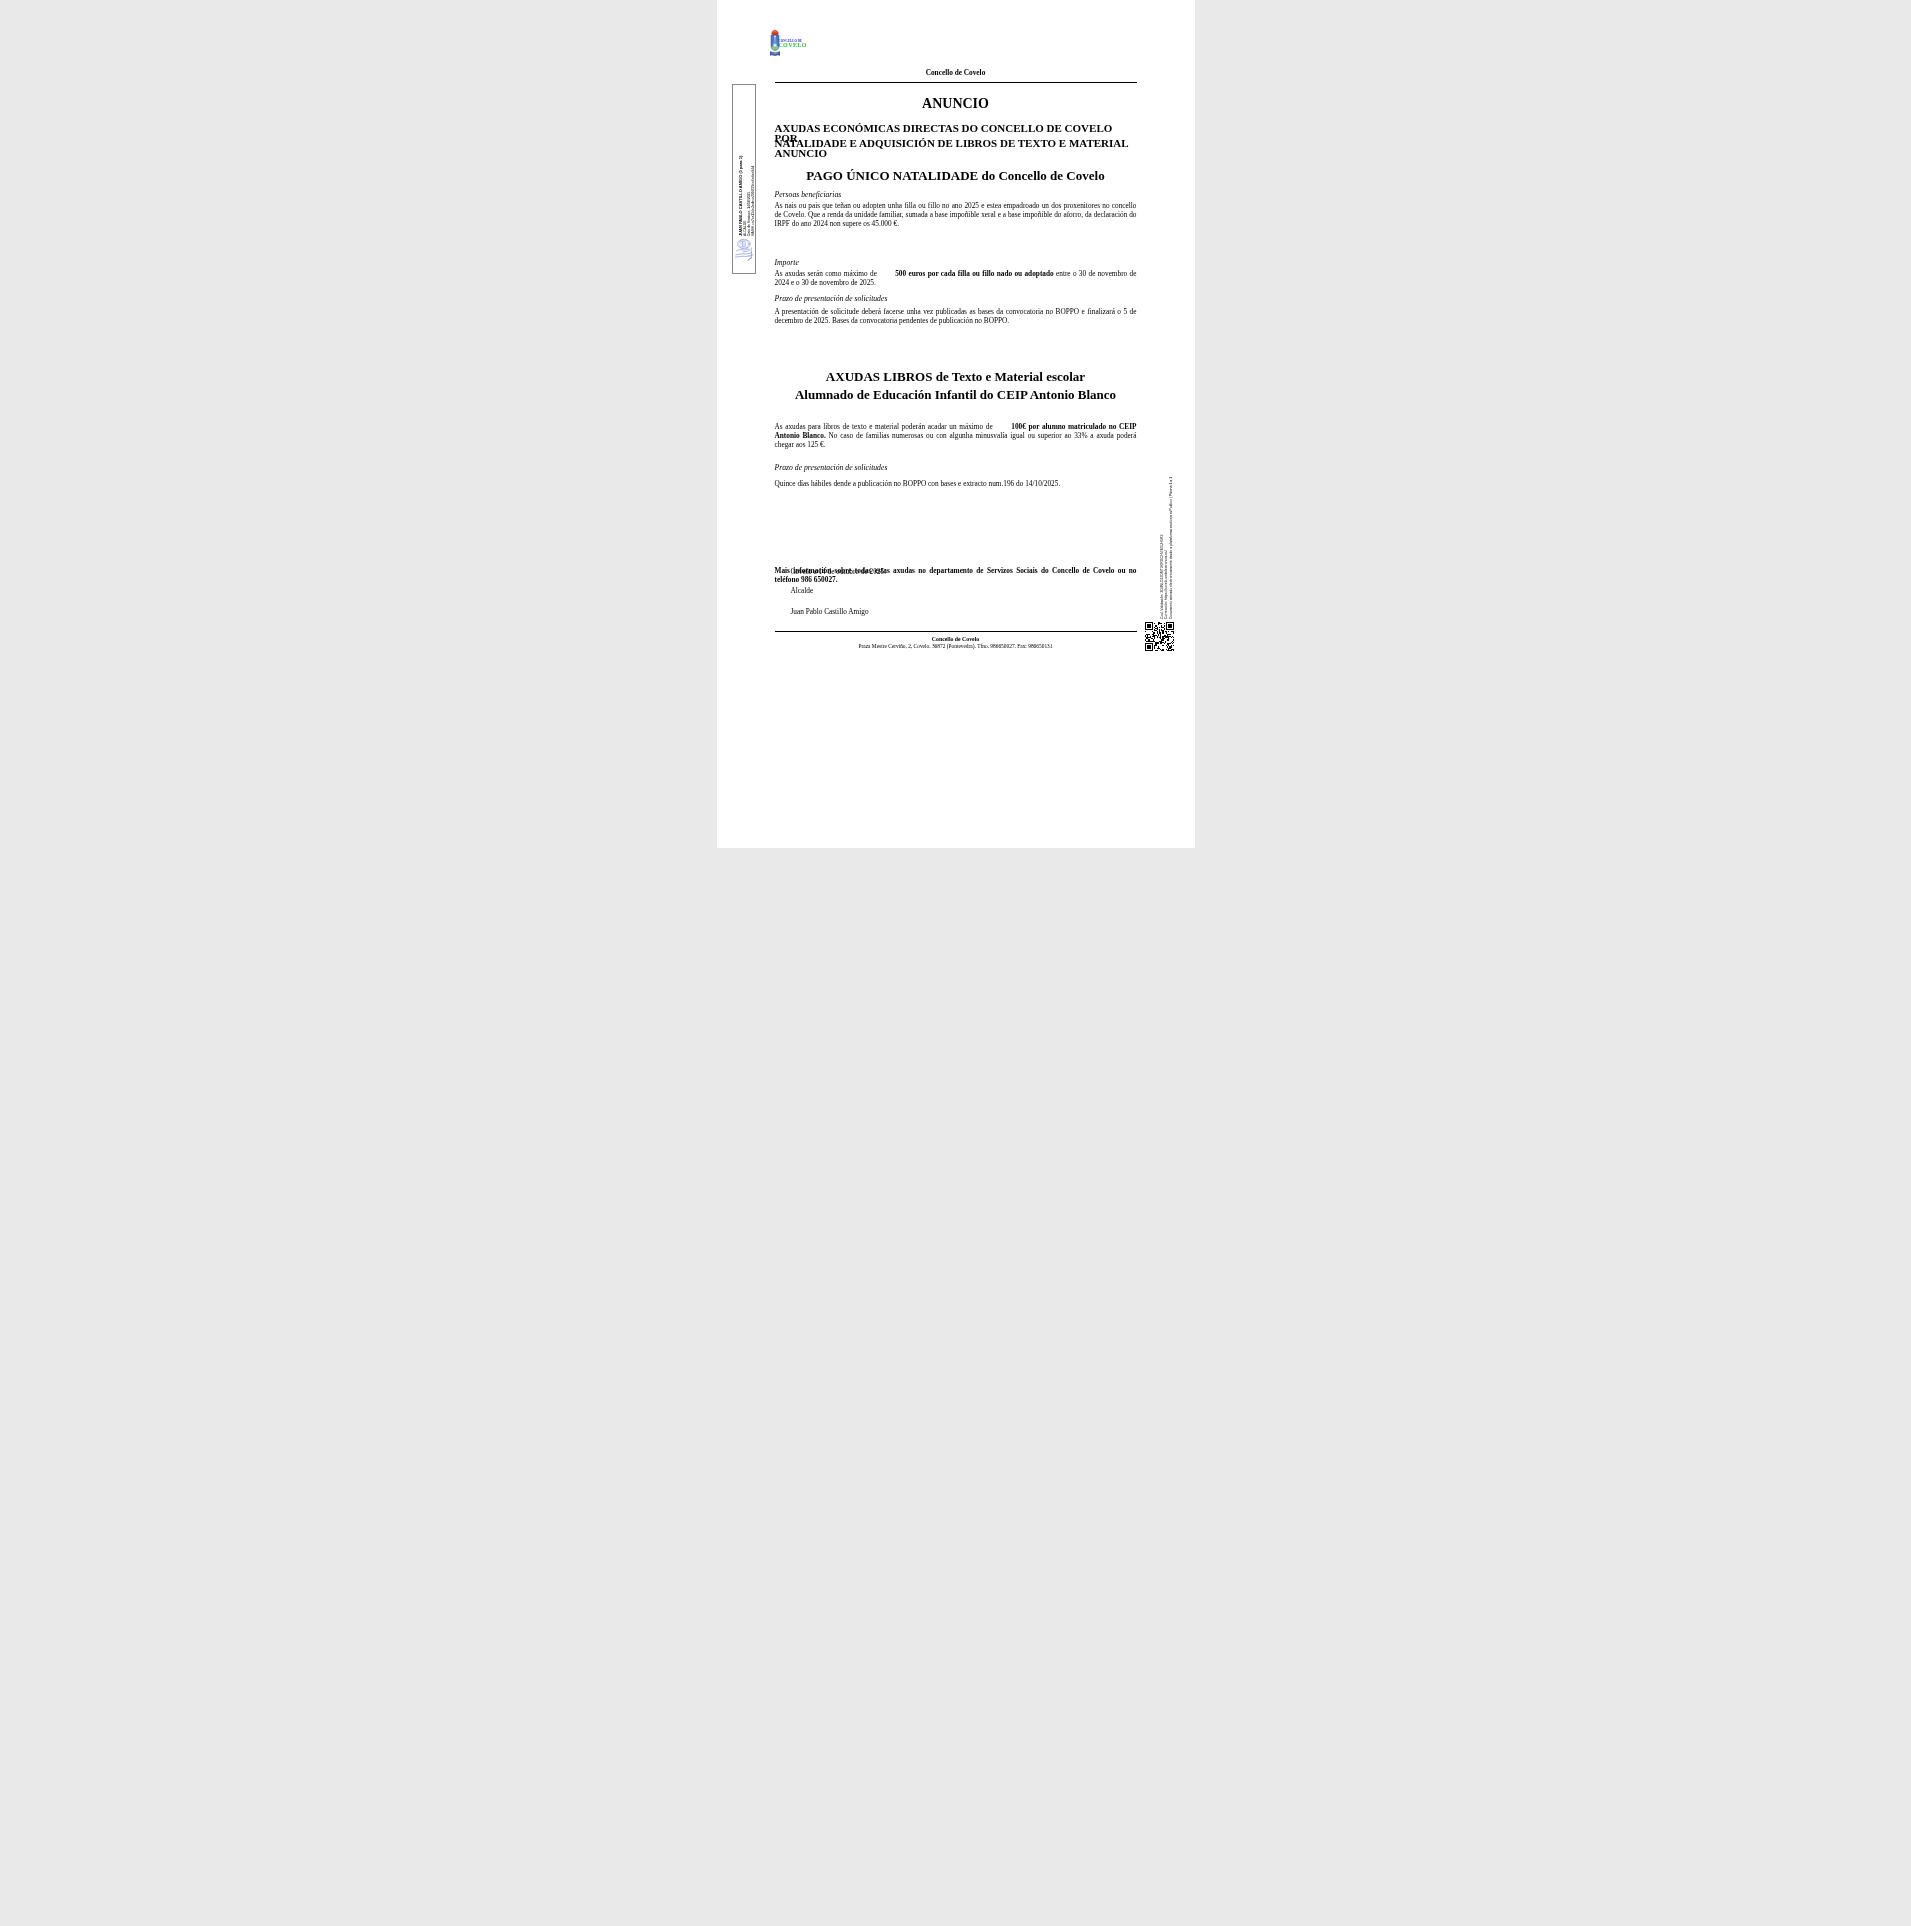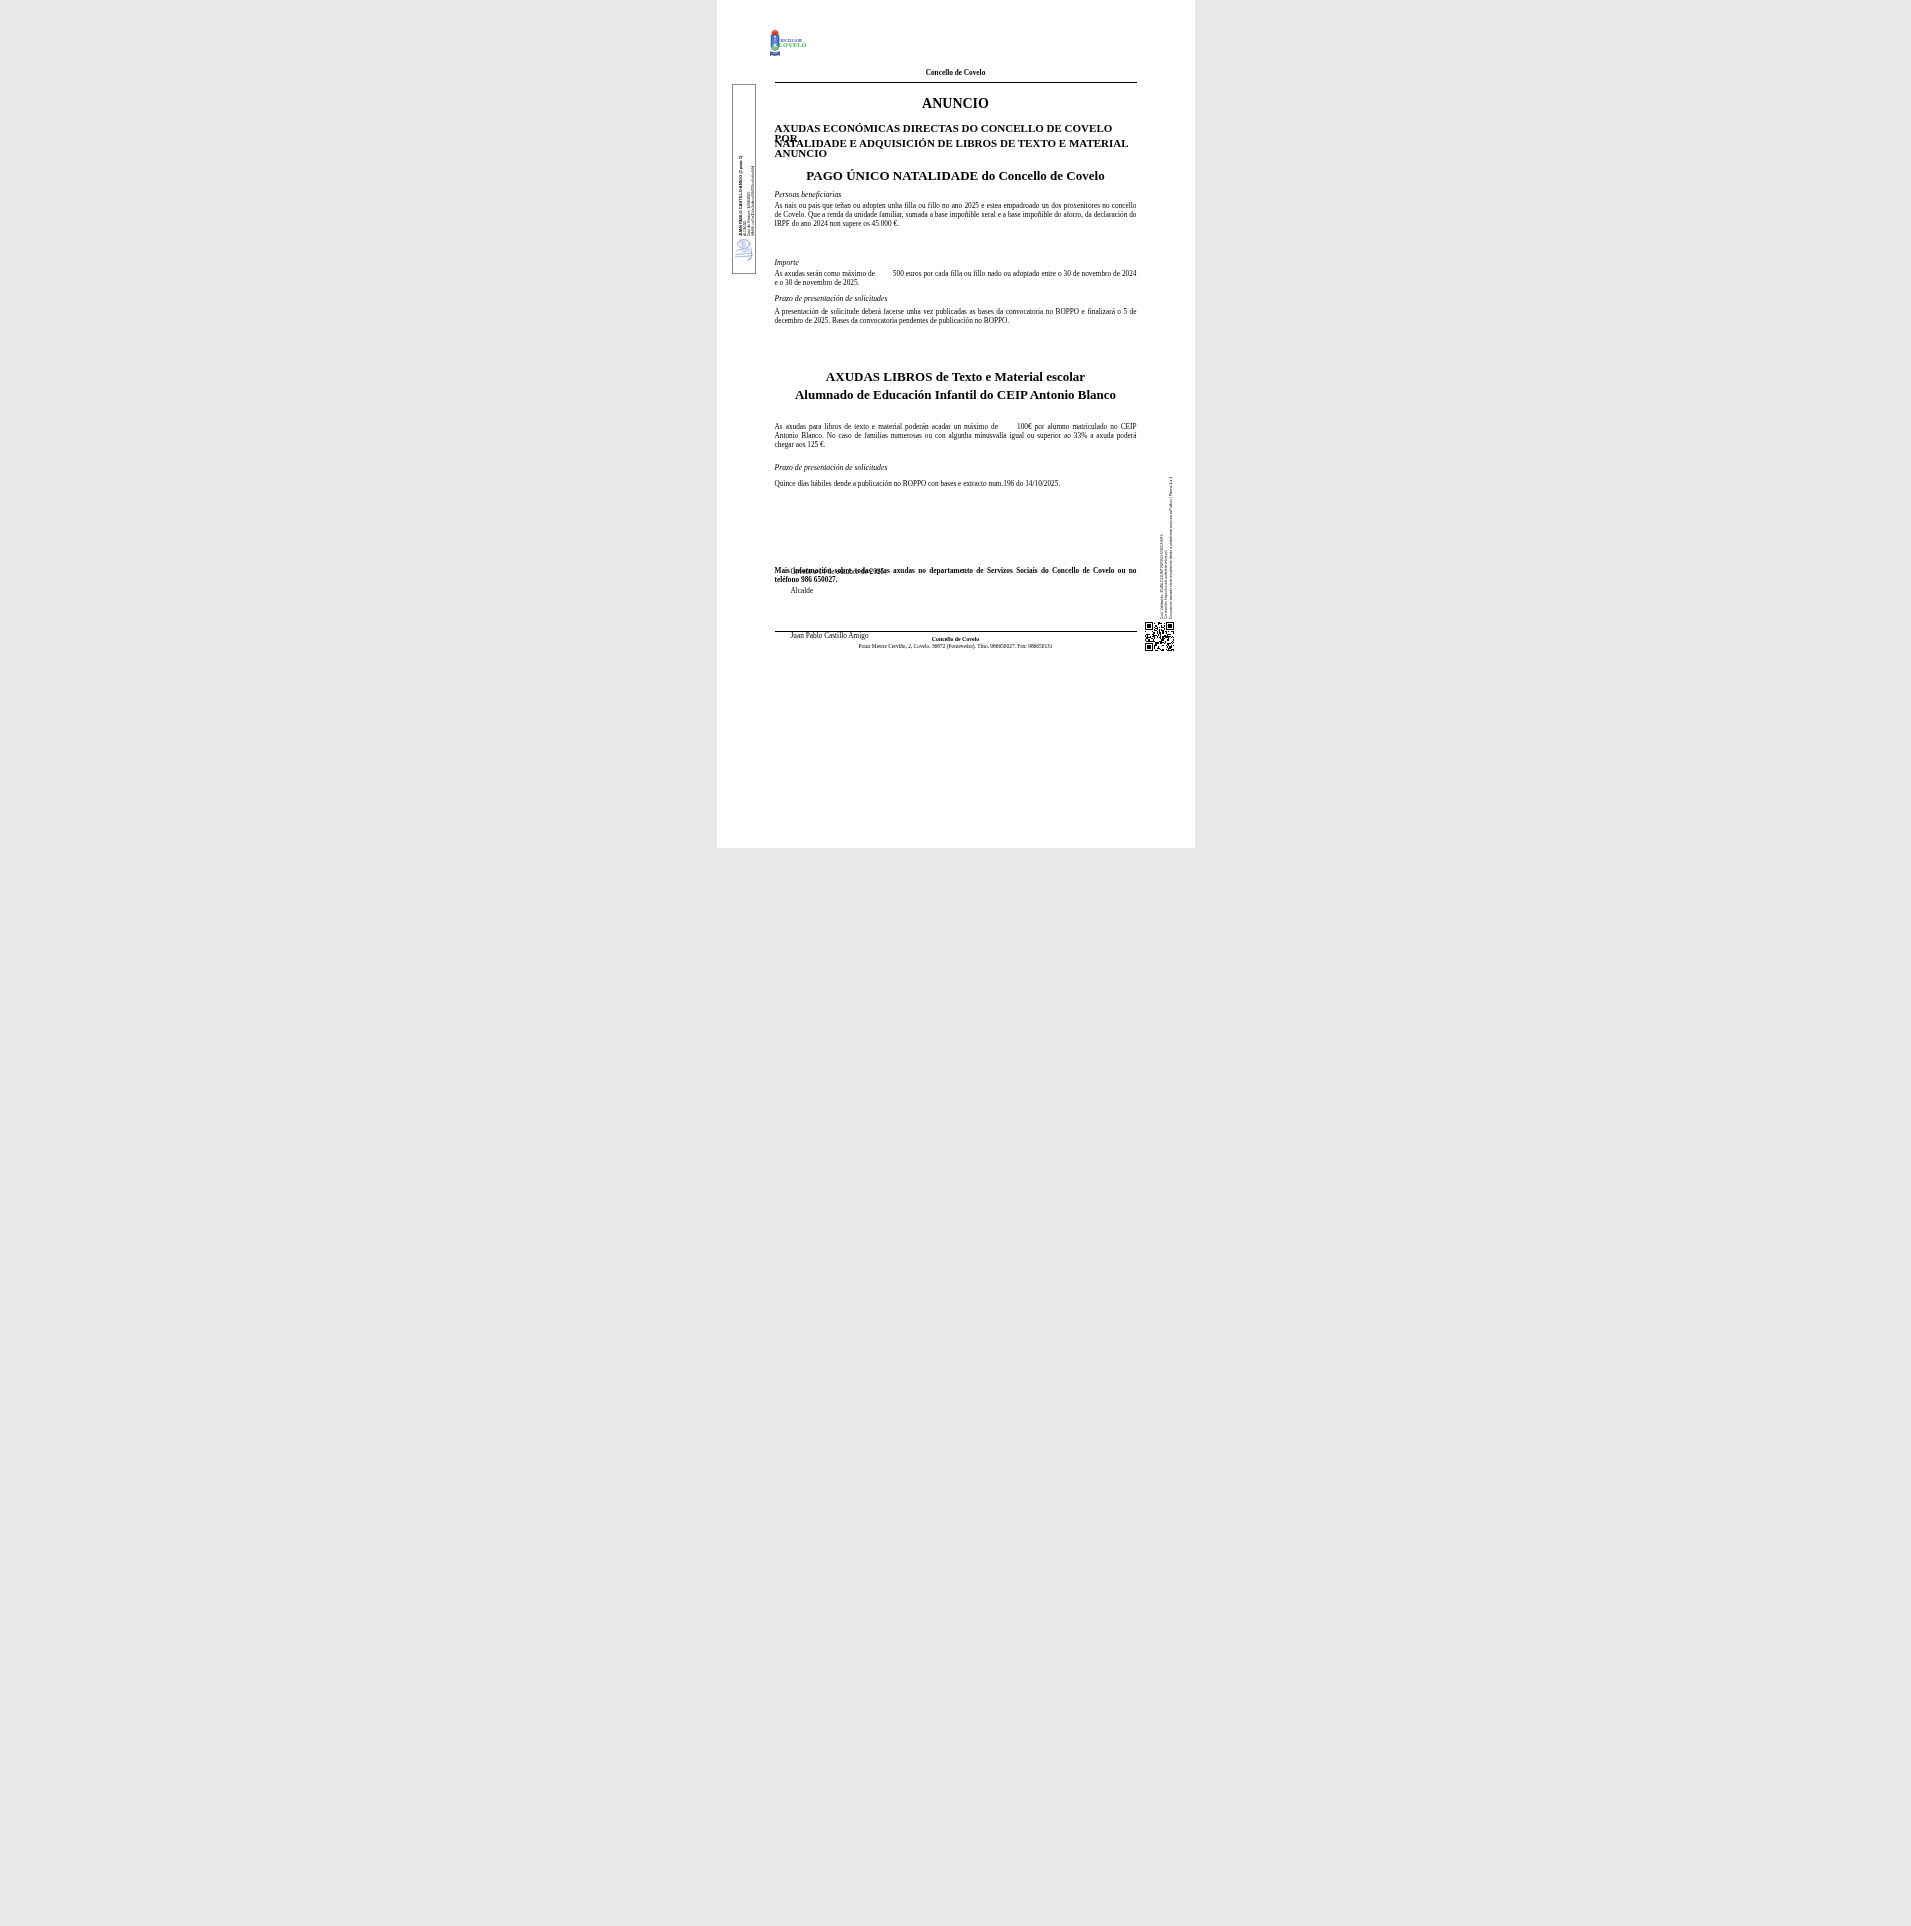--- a/index.html
+++ b/index.html
@@ -30,22 +30,22 @@
   .s1{top:123px;} .s2{top:138px;}
   .h2{font-size:13px;font-weight:bold;line-height:10.8px;}
   .pago{top:171px;} .axlib{top:372px;} .alum{top:390px;}
   .ital{font-size:7.7px;font-style:italic;line-height:9.2px;}
   .persoas{top:190px;} .importe{top:258px;} .prazo1{top:294px;}
   .prazo2{top:463px;}
   .p1{top:201px;} .p2{top:269px;} .p3{top:307px;}
   .p4{top:422px;} .p5{top:479px;}
   .mais{top:566px;font-weight:bold;}
   .sign{font-size:7.3px;margin-left:16px;}
-  .dateplace{top:567px;} .alcalde{top:586px;} .signer{top:631px;}
-  .bold{font-weight:normal;padding-left:16px;}
+  .dateplace{top:567px;} .alcalde{top:586px;} .signer{top:607px;}
+  .bold{font-weight:bold;padding-left:16px;}
   
   .footer-title{left:58px;top:636px;width:362px;text-align:center;
     font-size:5.8px;font-weight:bold;}
   .footer-addr{left:58px;top:643px;width:362px;text-align:center;font-size:5.4px;}
   
   .side-box{left:15.4px;top:84px;width:24px;height:190px;
     border:0.8px solid #8a8a8a;box-sizing:border-box;background:#fff;}
   .vtext-left{left:21px;top:236px;width:162px;transform:rotate(-90deg);
     transform-origin:0 0;font-family:"Liberation Sans",sans-serif;white-space:nowrap;}
   .vl-big{font-size:4px;font-weight:bold;line-height:5.4px;}

